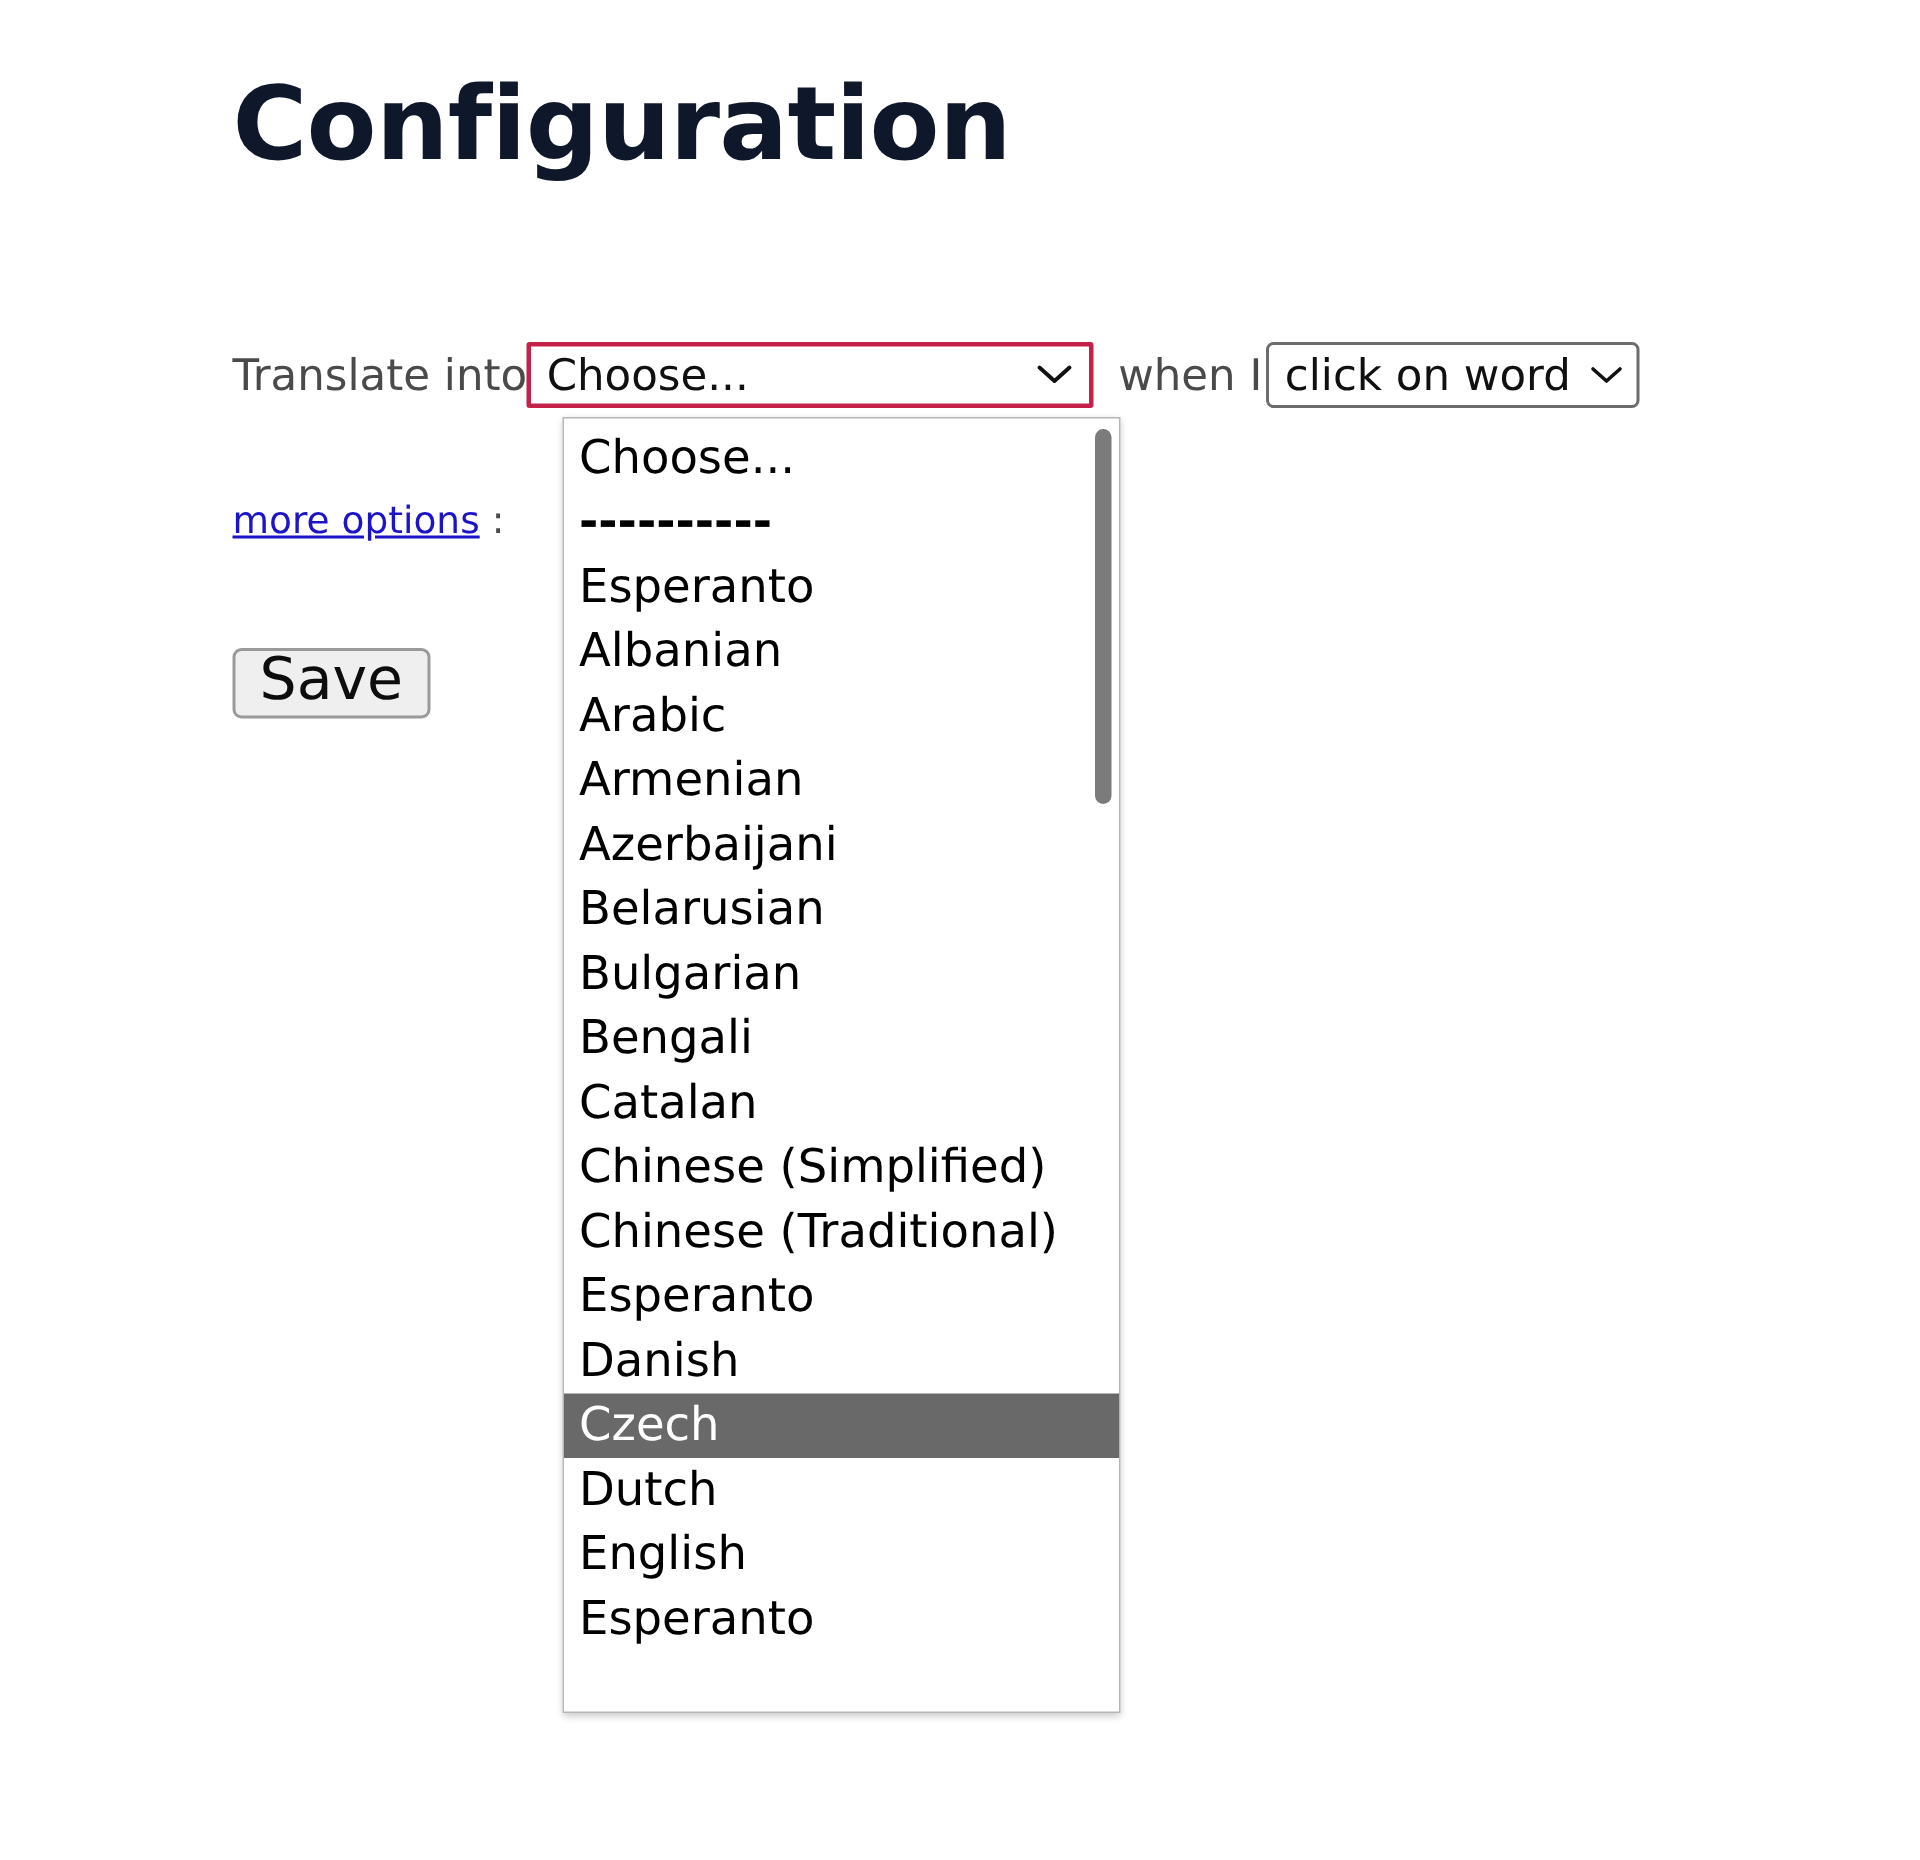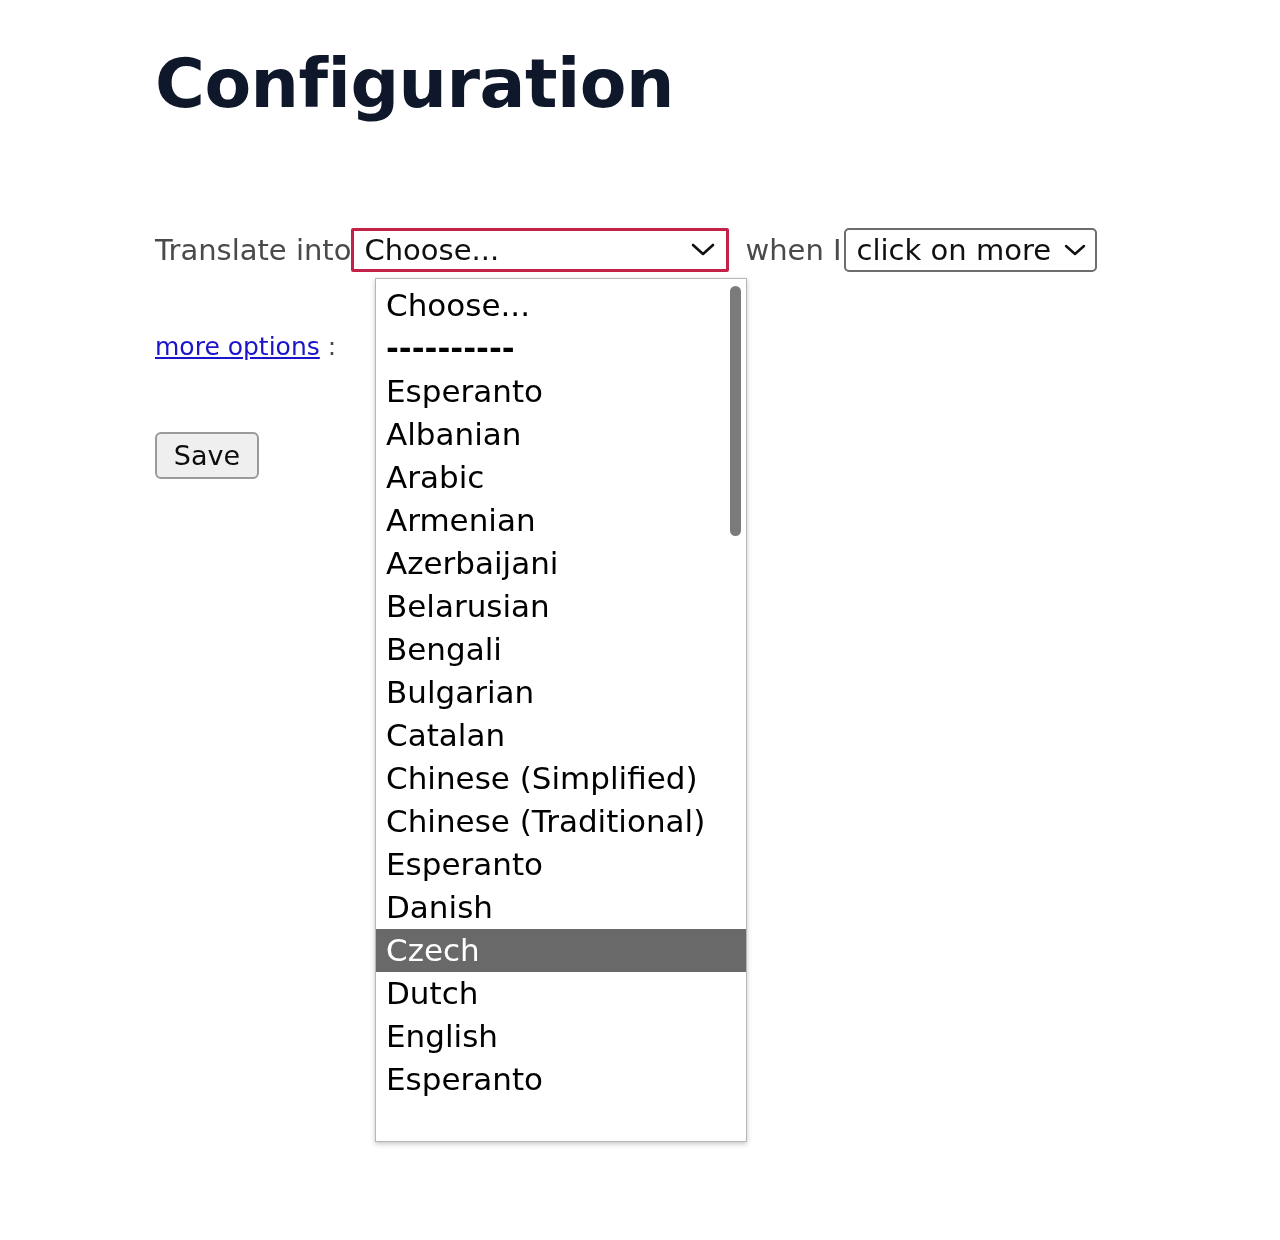--- a/index.html
+++ b/index.html
@@ -109,25 +109,25 @@
     left: 155px;
     top: 432px;
     box-sizing: border-box;
     min-width: 104px;
     height: 47px;
     padding: 0 16px;
     background: #efefef;
     border: 2px solid #9a9a9a;
     border-radius: 6px;
     font-family: "DejaVu Sans", sans-serif;
-    font-size: 27px;
+    font-size: 39px;
     color: #0d0d0d;
     line-height: 1;
     display: flex;
-    align-items: center;
+    align-items: flex-start;
     justify-content: center;
     cursor: pointer;
   }
 
   
   .dropdown-popup {
     position: absolute;
     left: 375px;
     top: 278px;
     width: 372px;
@@ -201,21 +201,21 @@
     <span class="chev">
       <svg width="26" height="16" viewBox="0 0 26 16" aria-hidden="true">
         <path d="M3 3 L13 12 L23 3" fill="none" stroke="#111111" stroke-width="2.6" stroke-linecap="round" stroke-linejoin="round"></path>
       </svg>
     </span>
   </div>
 
   <span class="field-label label-when">when I</span>
 
   <div class="select-box">
-    <span class="select-value">click on more</span>
+    <span class="select-value">click on word</span>
     <span class="chev">
       <svg width="24" height="15" viewBox="0 0 24 15" aria-hidden="true">
         <path d="M3 3 L12 11 L21 3" fill="none" stroke="#111111" stroke-width="2.4" stroke-linecap="round" stroke-linejoin="round"></path>
       </svg>
     </span>
   </div>
 </div>
 
 <div class="more-options-row">
   <span class="more-options-link">more options</span>
@@ -229,22 +229,22 @@
 <div class="dropdown-popup">
   <ul class="dropdown-list" id="dropdown-list">
       <li class="dropdown-item">Choose...</li>
       <li class="dropdown-item separator">----------</li>
       <li class="dropdown-item">Esperanto</li>
       <li class="dropdown-item">Albanian</li>
       <li class="dropdown-item">Arabic</li>
       <li class="dropdown-item">Armenian</li>
       <li class="dropdown-item">Azerbaijani</li>
       <li class="dropdown-item">Belarusian</li>
+      <li class="dropdown-item">Bulgarian</li>
       <li class="dropdown-item">Bengali</li>
-      <li class="dropdown-item">Bulgarian</li>
       <li class="dropdown-item">Catalan</li>
       <li class="dropdown-item">Chinese (Simplified)</li>
       <li class="dropdown-item">Chinese (Traditional)</li>
       <li class="dropdown-item">Esperanto</li>
       <li class="dropdown-item">Danish</li>
       <li class="dropdown-item highlighted">Czech</li>
       <li class="dropdown-item">Dutch</li>
       <li class="dropdown-item">English</li>
       <li class="dropdown-item">Esperanto</li>
     </ul>

